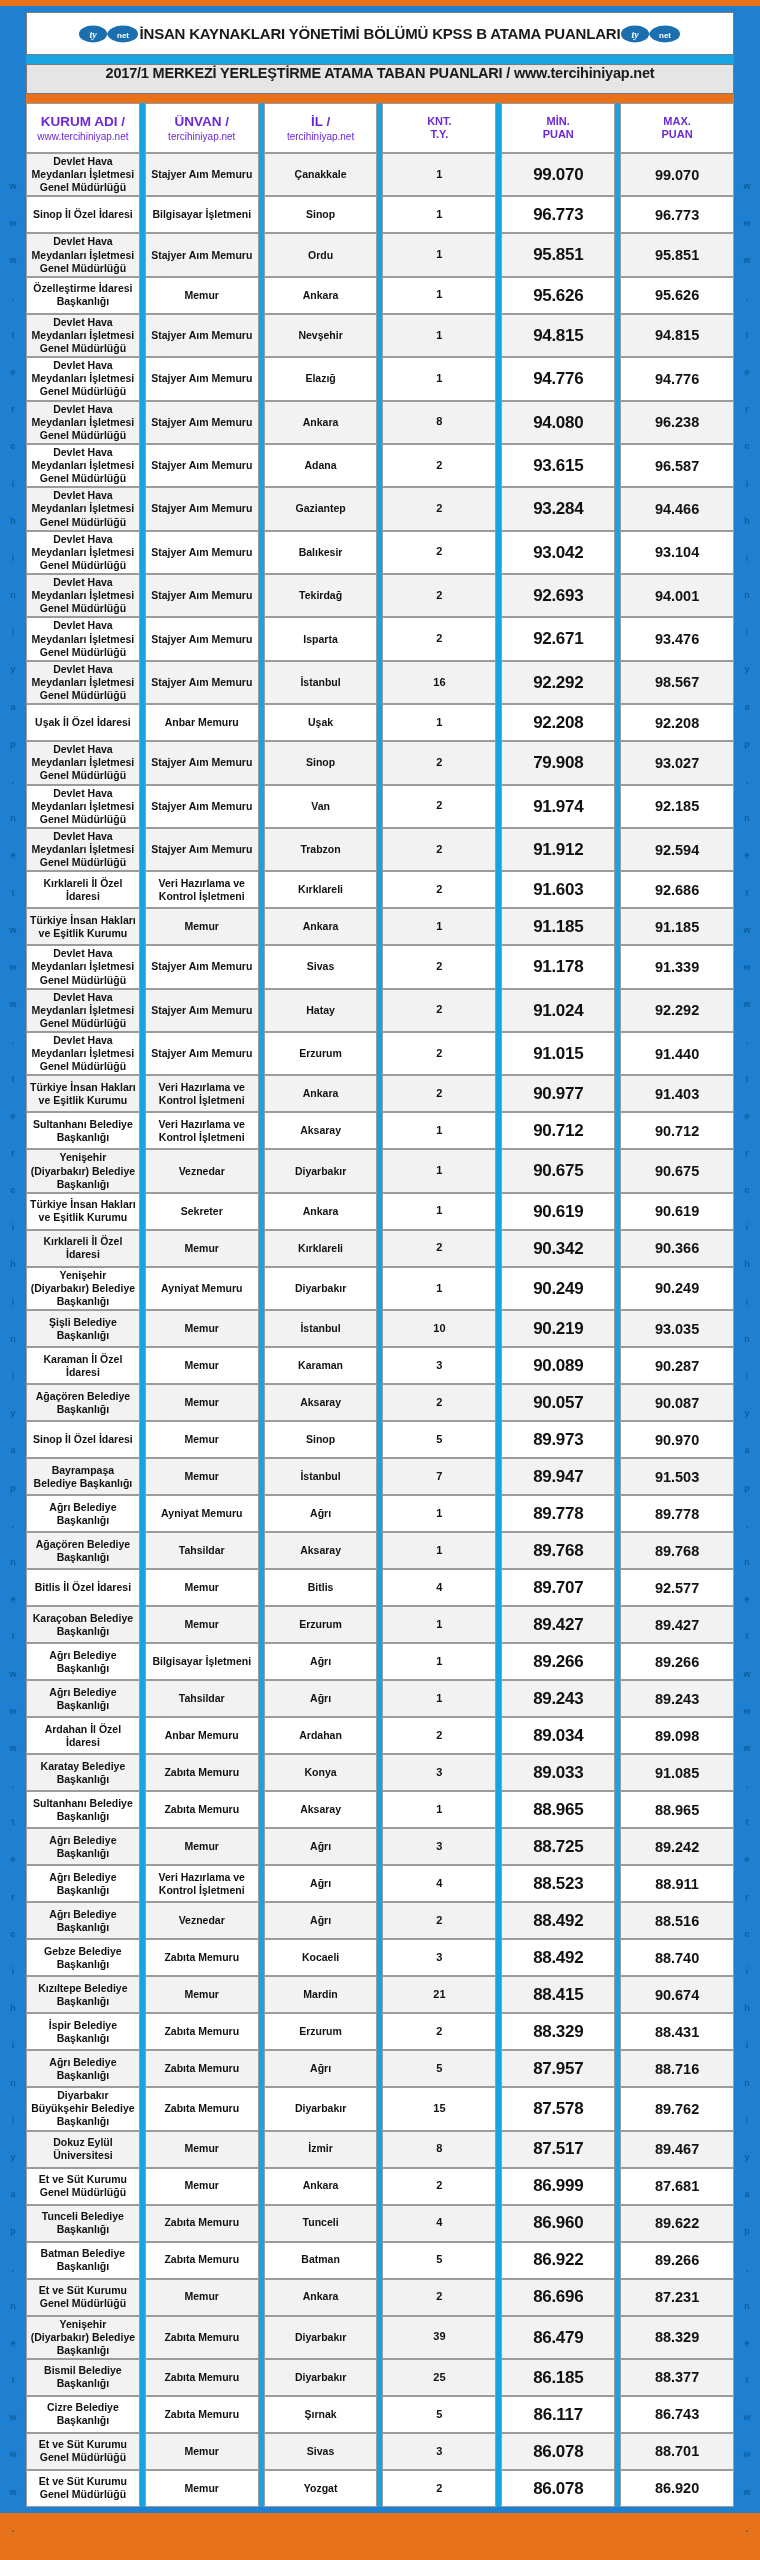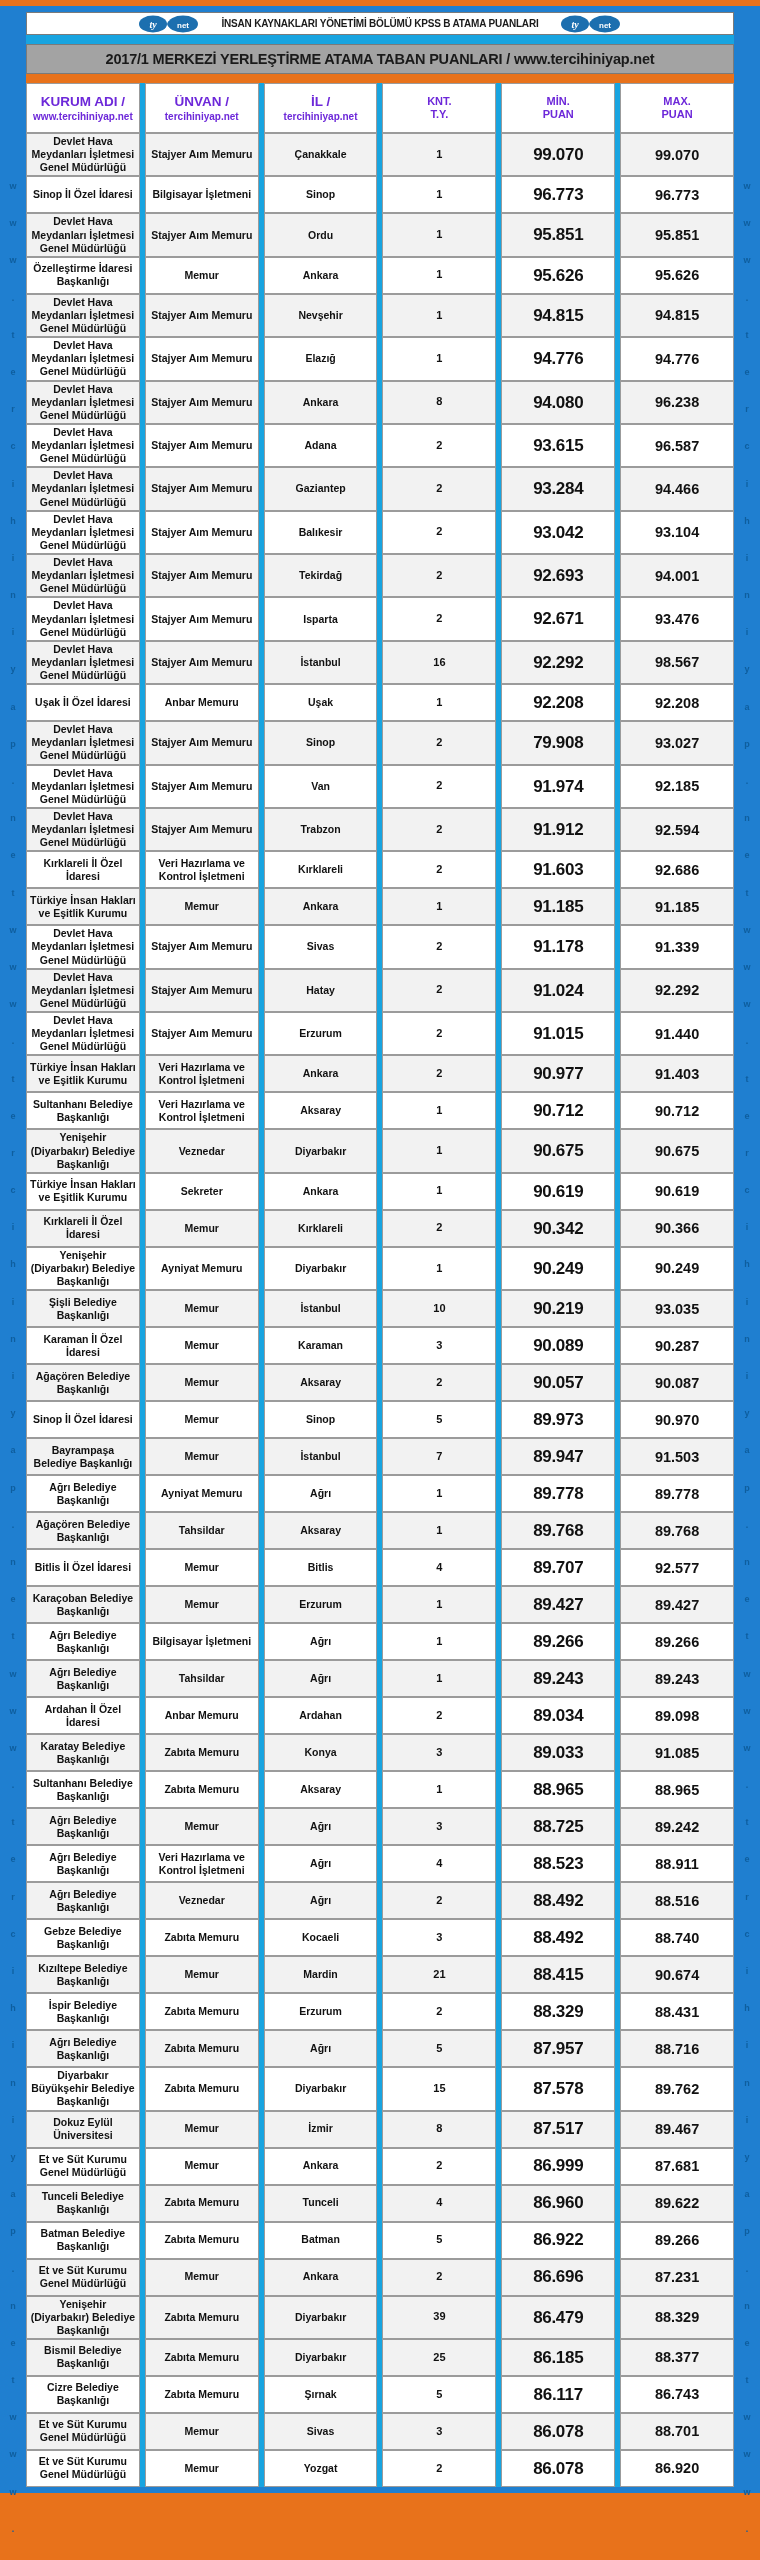--- a/index.html
+++ b/index.html
@@ -21,54 +21,53 @@
     padding: 6px 0 6px 0;
     margin: 0;
   }
   .inner {
     margin: 0 26px;
   }
   
   .title-band {
     background: #ffffff;
     border: 1px solid #7a7a7a;
-    height: 23px;
+    height: 43px;
     display: flex;
     align-items: center;
     justify-content: center;
-    gap: 22px;
+    gap: 0;
     position: relative;
   }
   .title-text {
-    font-size: 10px;
+    font-size: 15px;
     font-weight: bold;
     color: #1a1a1a;
     letter-spacing: -0.2px;
     white-space: nowrap;
   }
   .logo {
     display: inline-flex;
     align-items: center;
     flex: 0 0 auto;
   }
   .logo svg { display: block; }
   .sep-cyan {
     height: 9px;
     background: #18A4E0;
   }
   .sep-orange {
     height: 9px;
     background: #E8721B;
   }
   .subtitle-band {
-    background: #a3a3a3;
+    background: #e5e5e5;
     border: 1px solid #7a7a7a;
     height: 30px;
     display: flex;
-    align-items: center;
     justify-content: center;
   }
   .subtitle-text {
     font-size: 14.5px;
     font-weight: bold;
     color: #1a1a1a;
     letter-spacing: -0.2px;
   }
   
   table.grid {
@@ -95,21 +94,21 @@
   thead th {
     height: 50px;
     font-size: 13.5px;
     font-weight: bold;
     color: #6d28d9;
     line-height: 1.15;
   }
   thead th .sub {
     display: block;
     font-size: 10px;
-    font-weight: bold;
+    font-weight: normal;
     margin-top: 1px;
   }
   thead th.small {
     font-size: 11px;
   }
   tbody tr td {
     height: 37px;
     font-size: 10.5px;
     font-weight: bold;
     color: #111;

